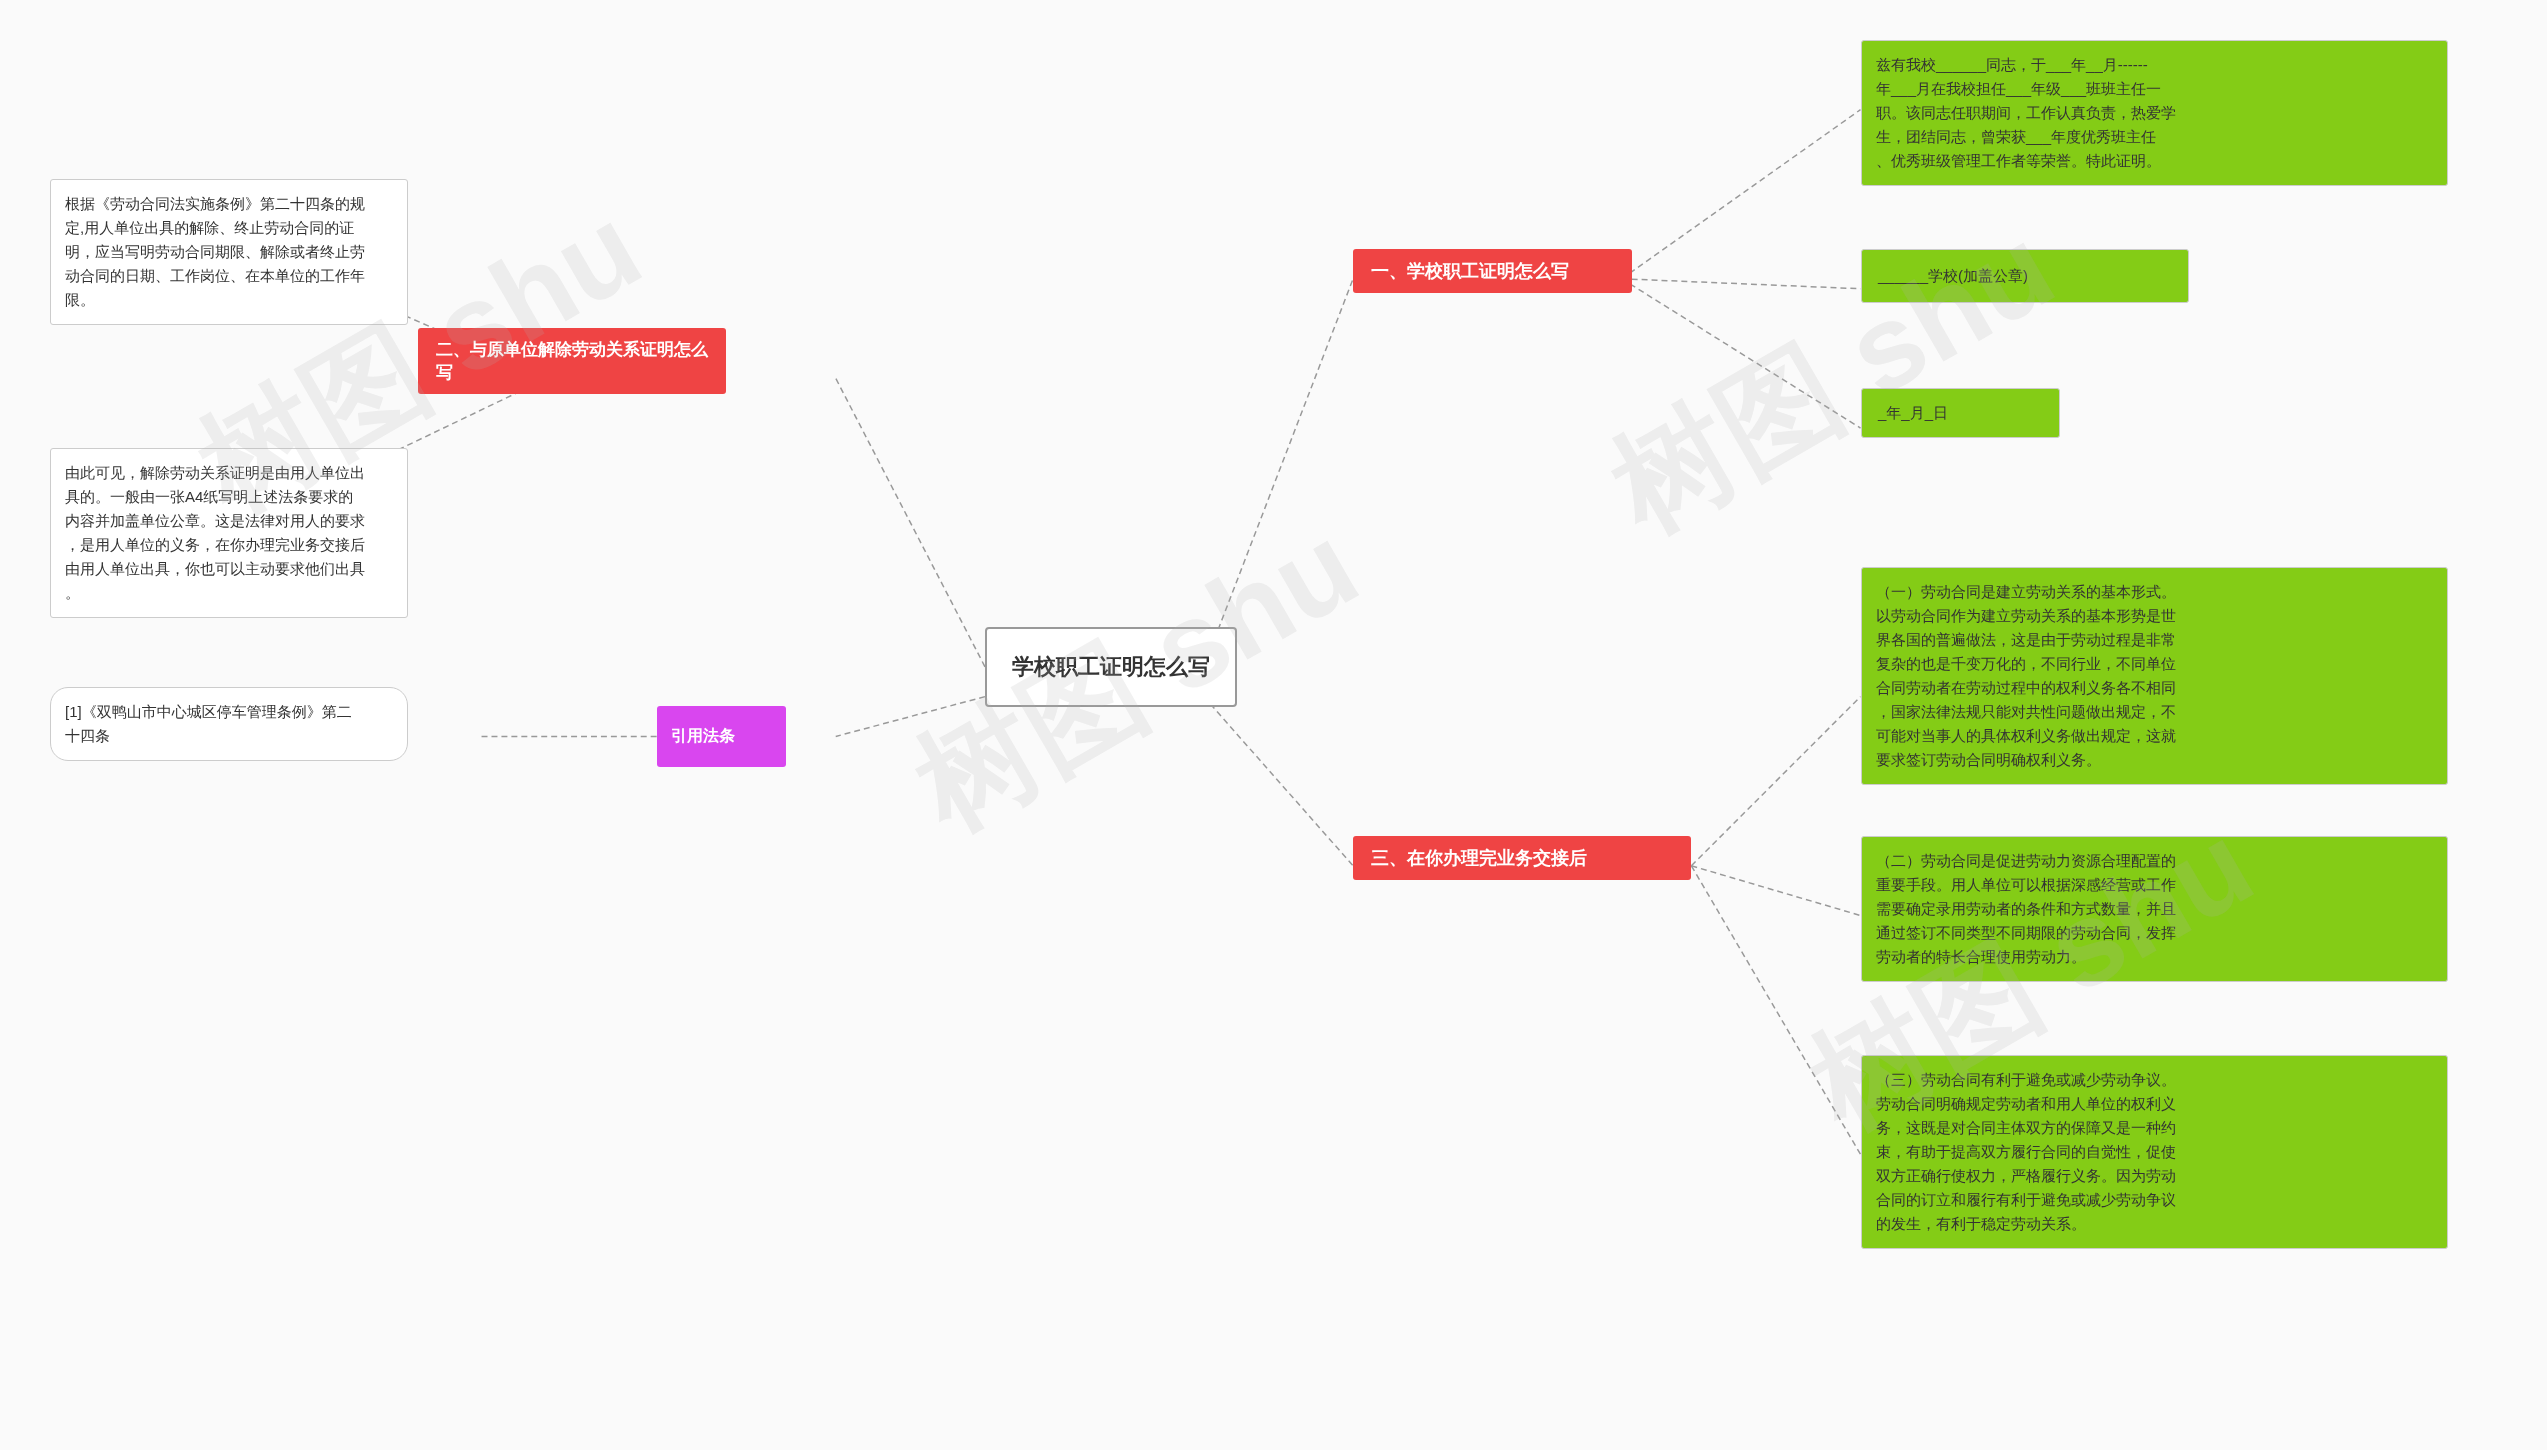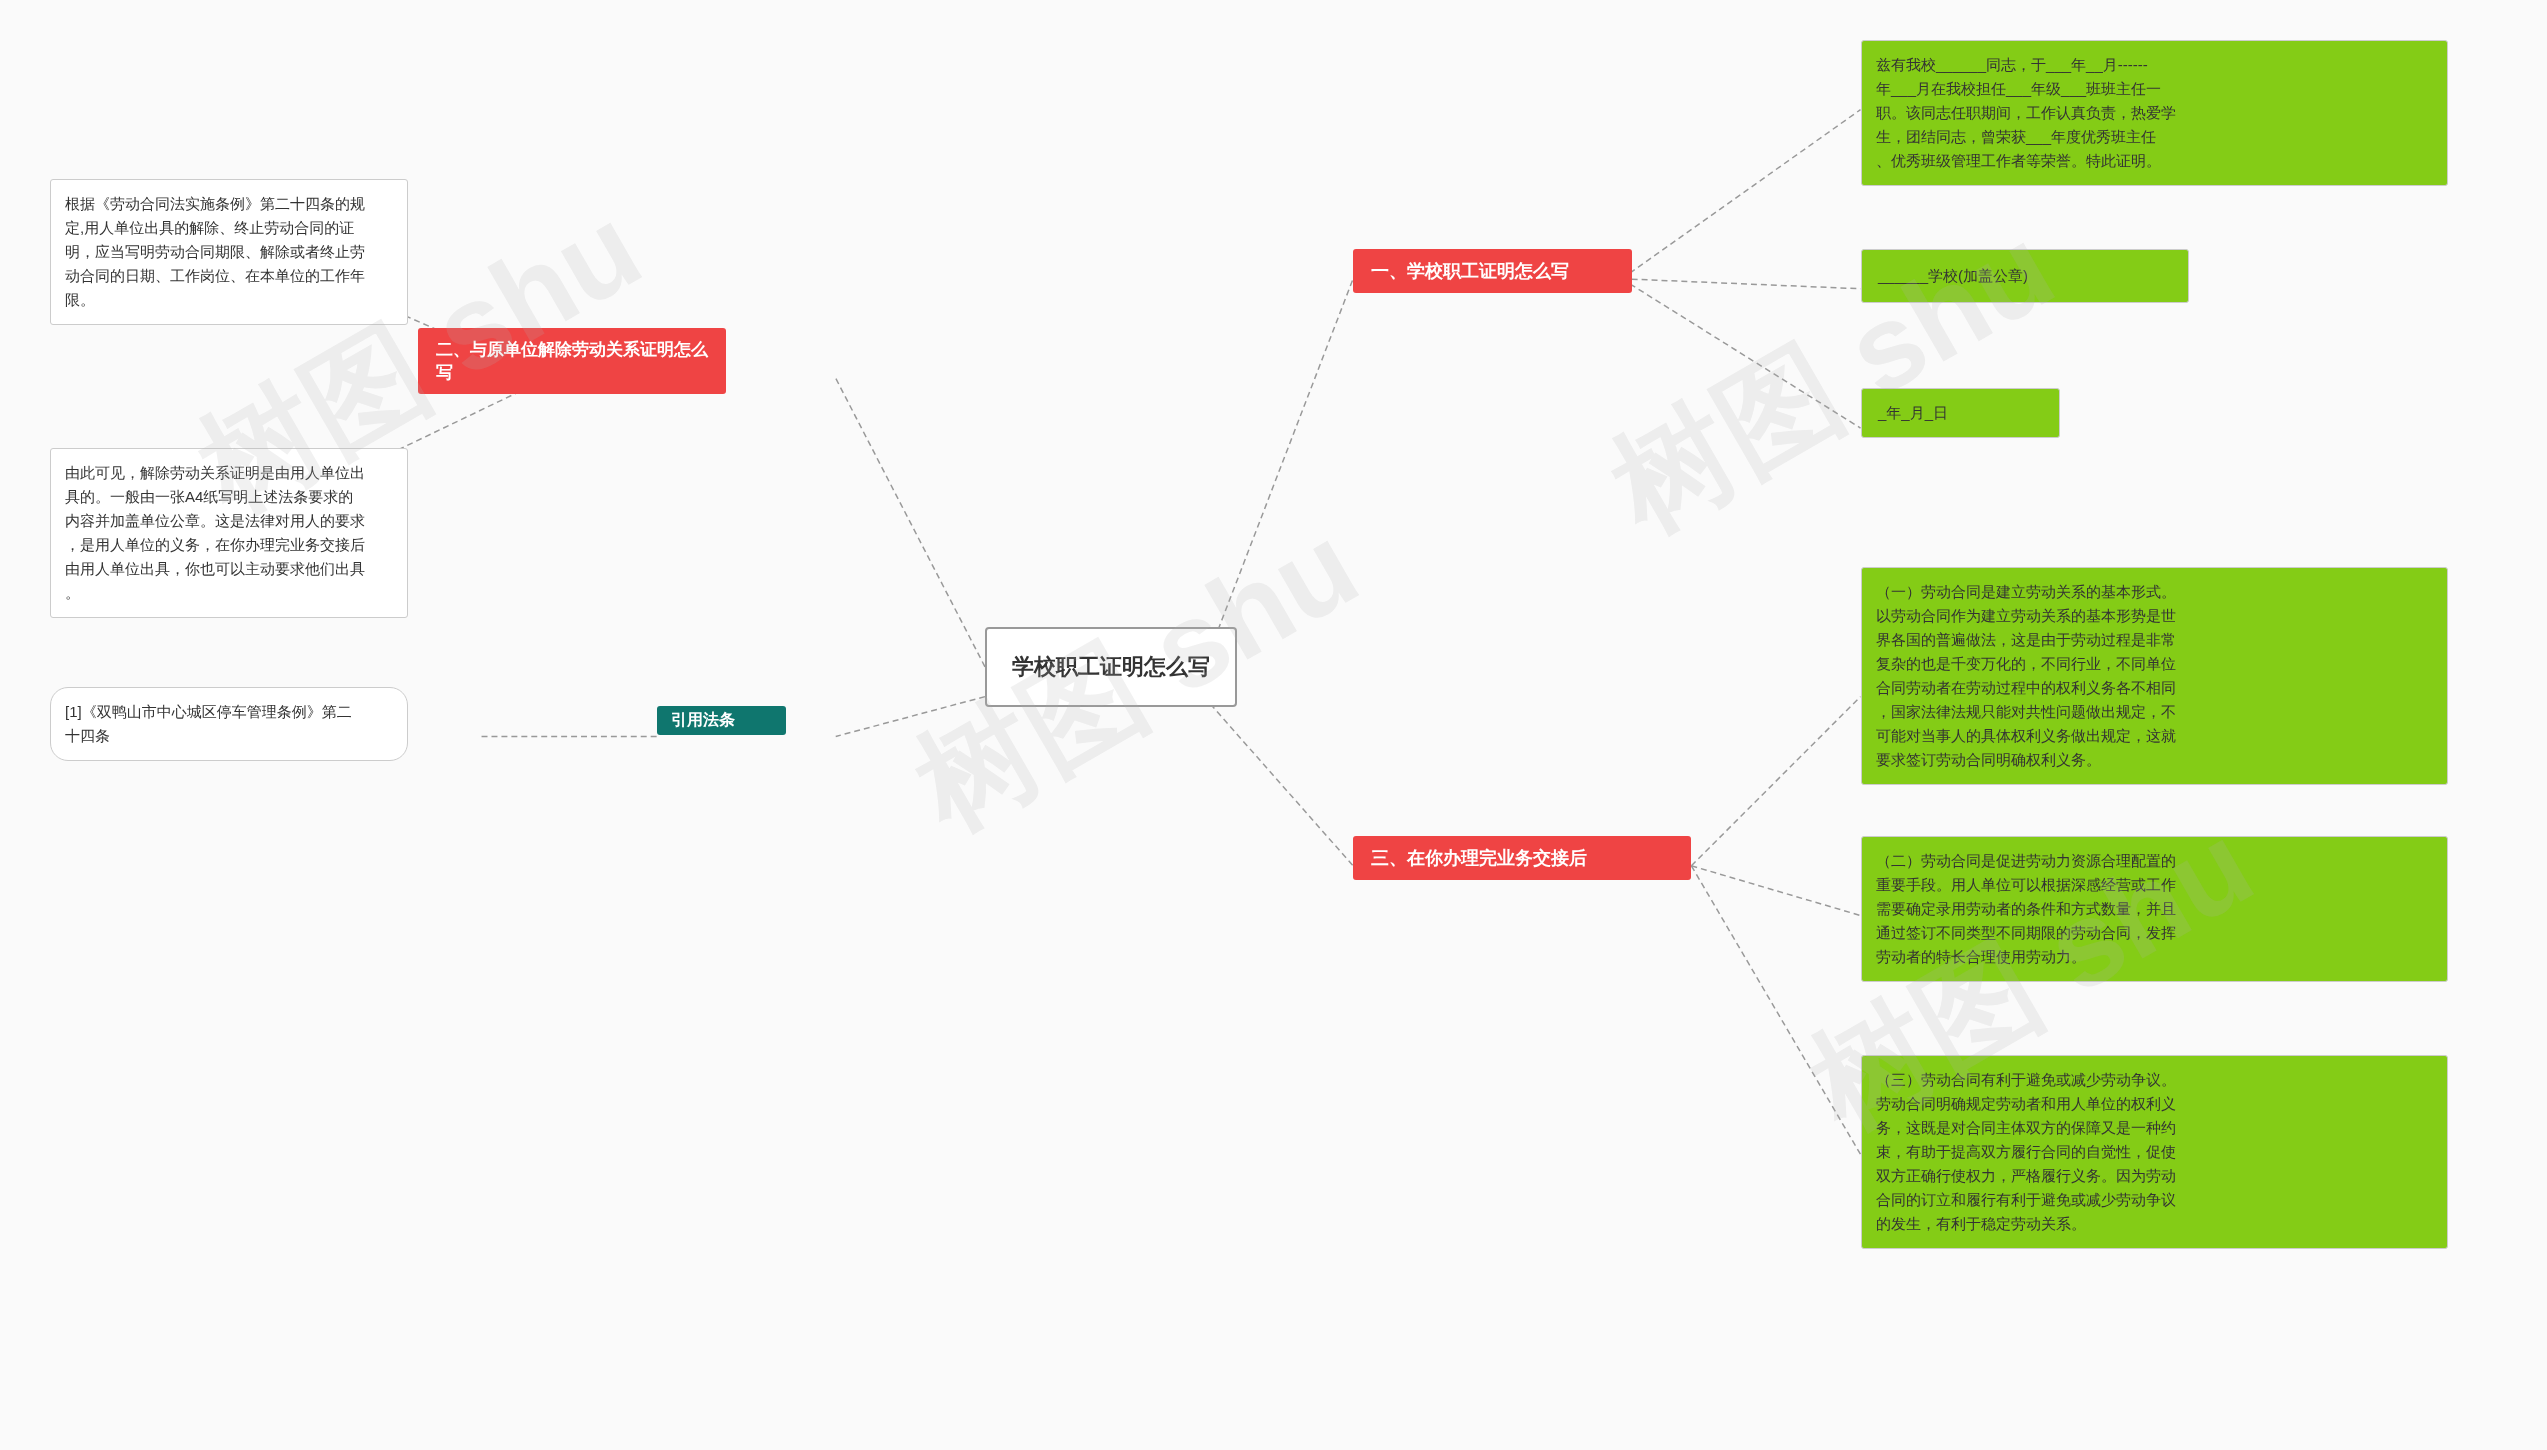--- a/index.html
+++ b/index.html
@@ -89,25 +89,25 @@
     }
     svg.connectors line, svg.connectors path {
       stroke: #999;
       stroke-width: 1.5;
       fill: none;
       stroke-dasharray: 6 4;
     }
 
     .label-box {
       position: absolute;
-      background: #0f766e;
+      background: #d946ef;
       color: #fff;
       font-size: 16px;
       font-weight: bold;
-      padding: 4px 14px;
+      padding: 20px 14px;
       border-radius: 3px;
       z-index: 10;
     }
 
     
     .right-content {
       background: #84cc16;
       border: 1px solid #ccc;
     }
   </style>

